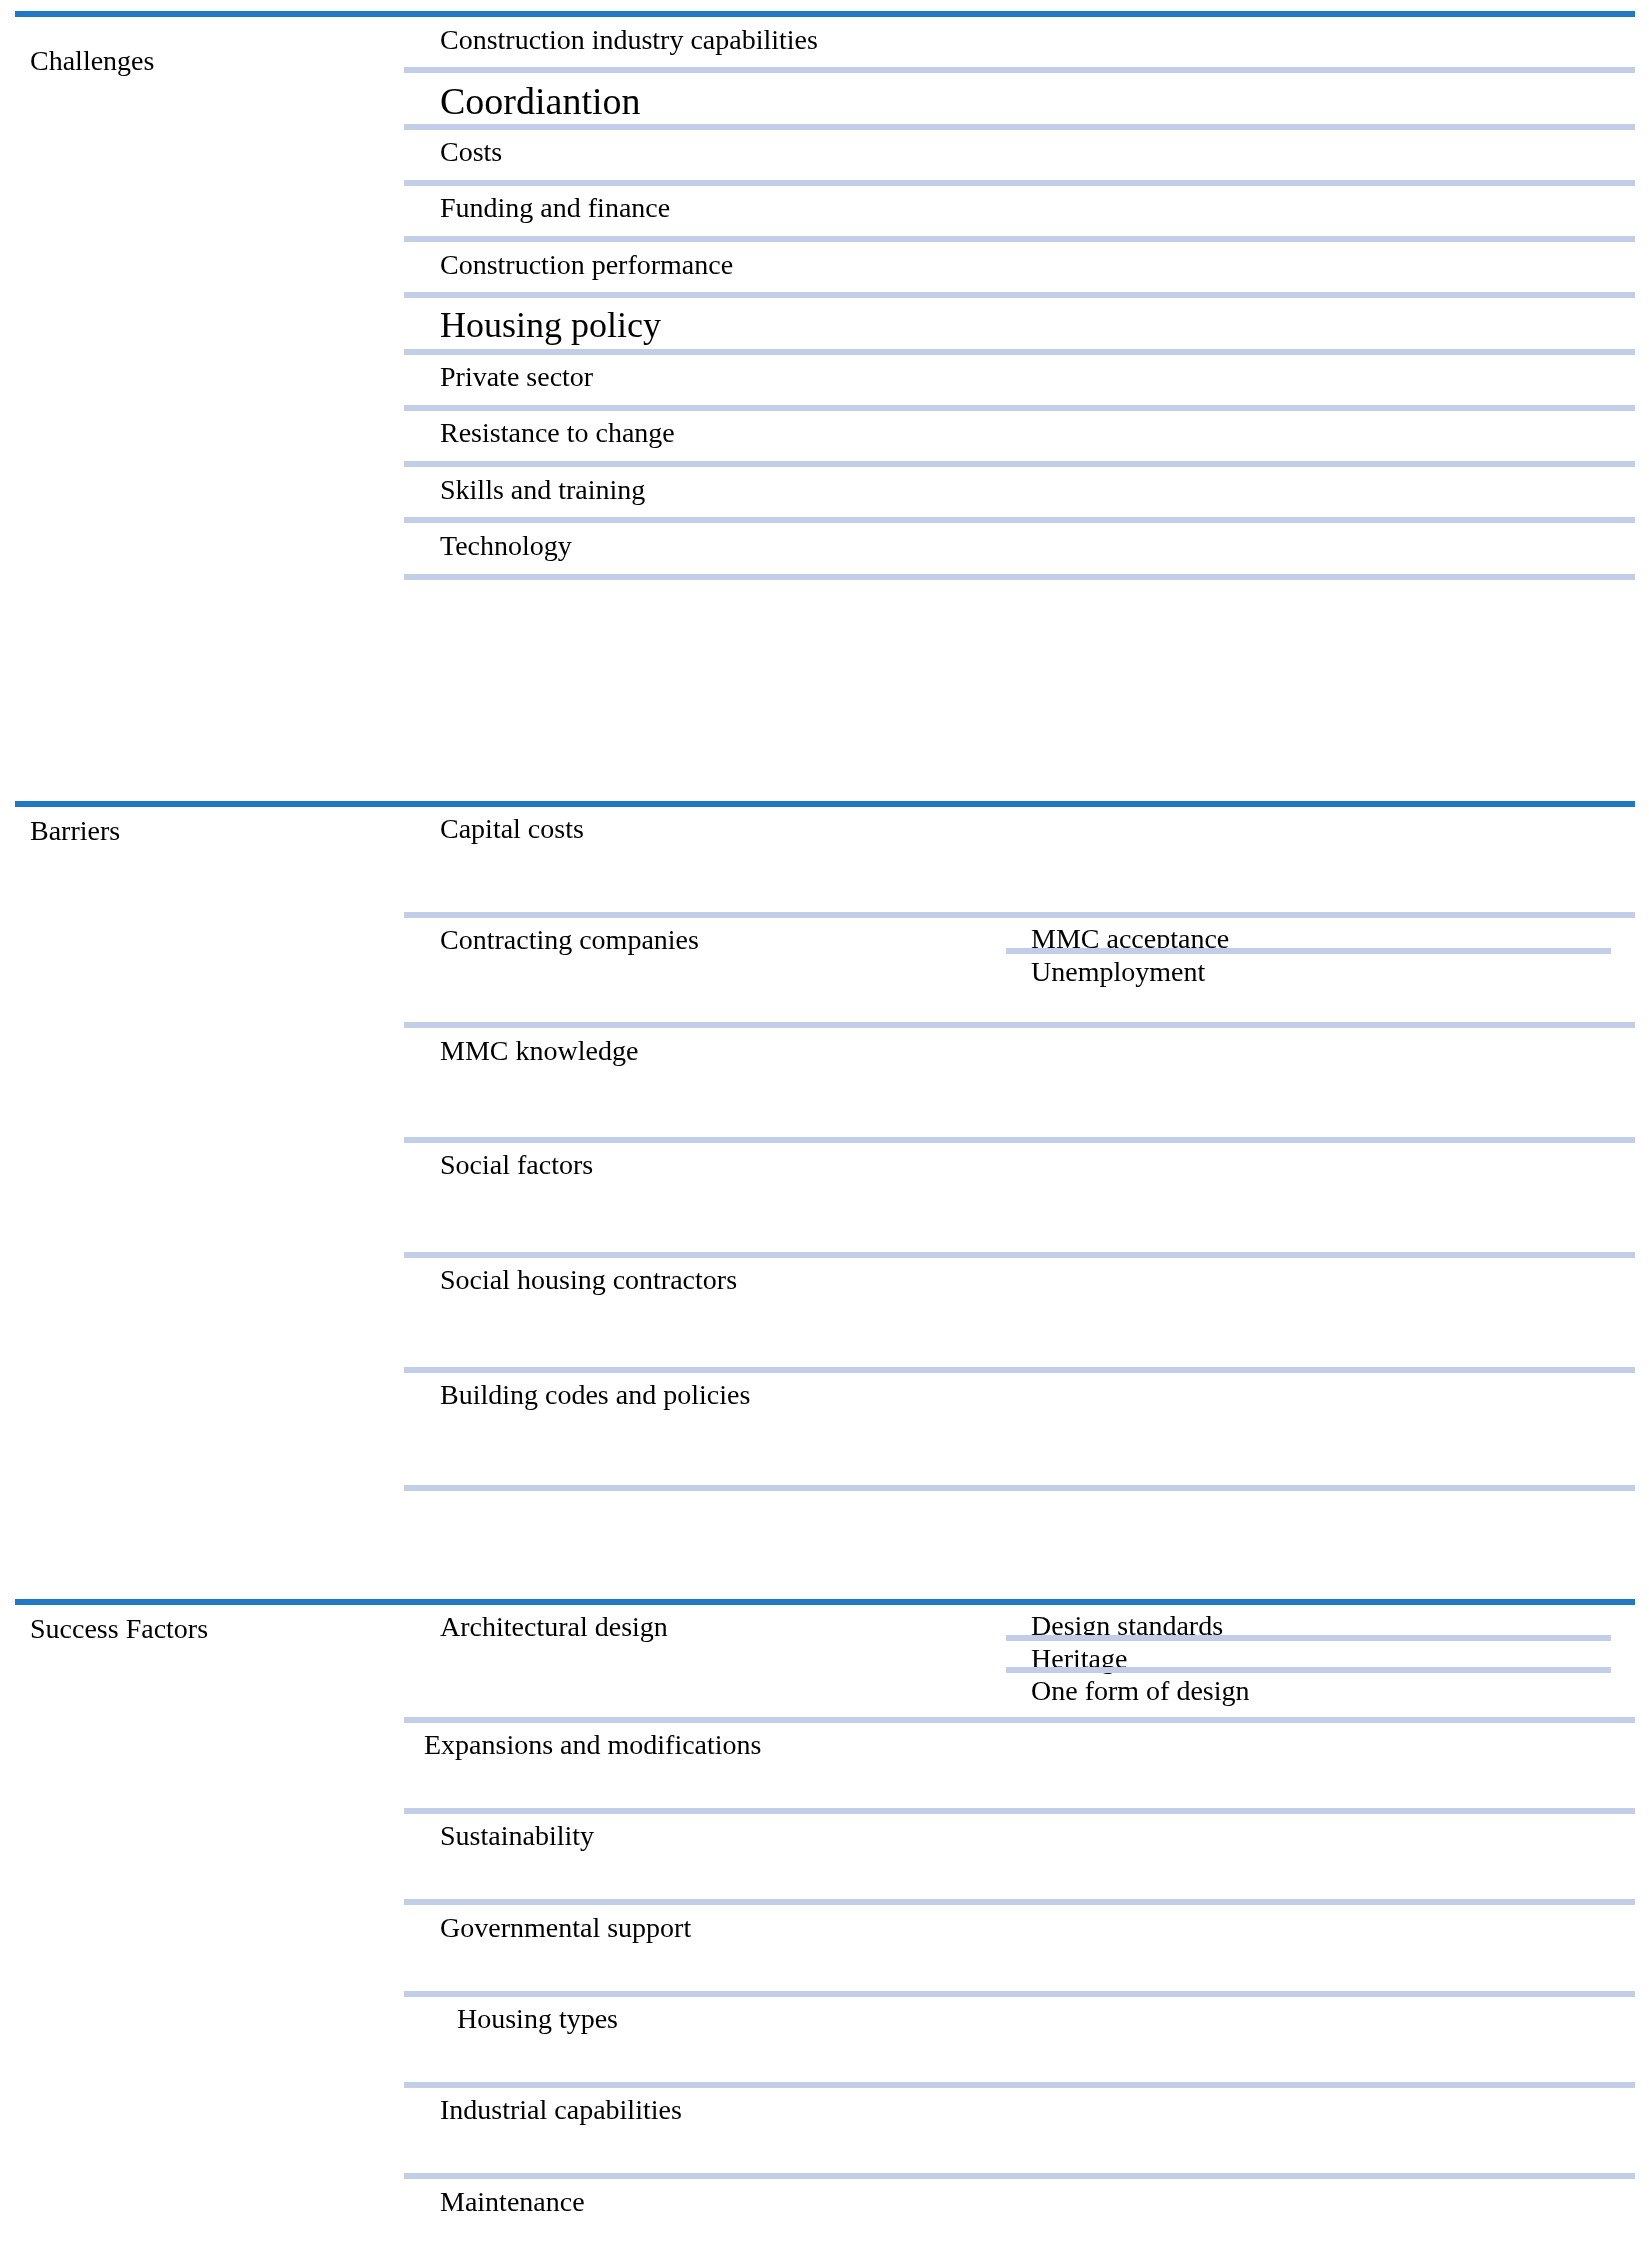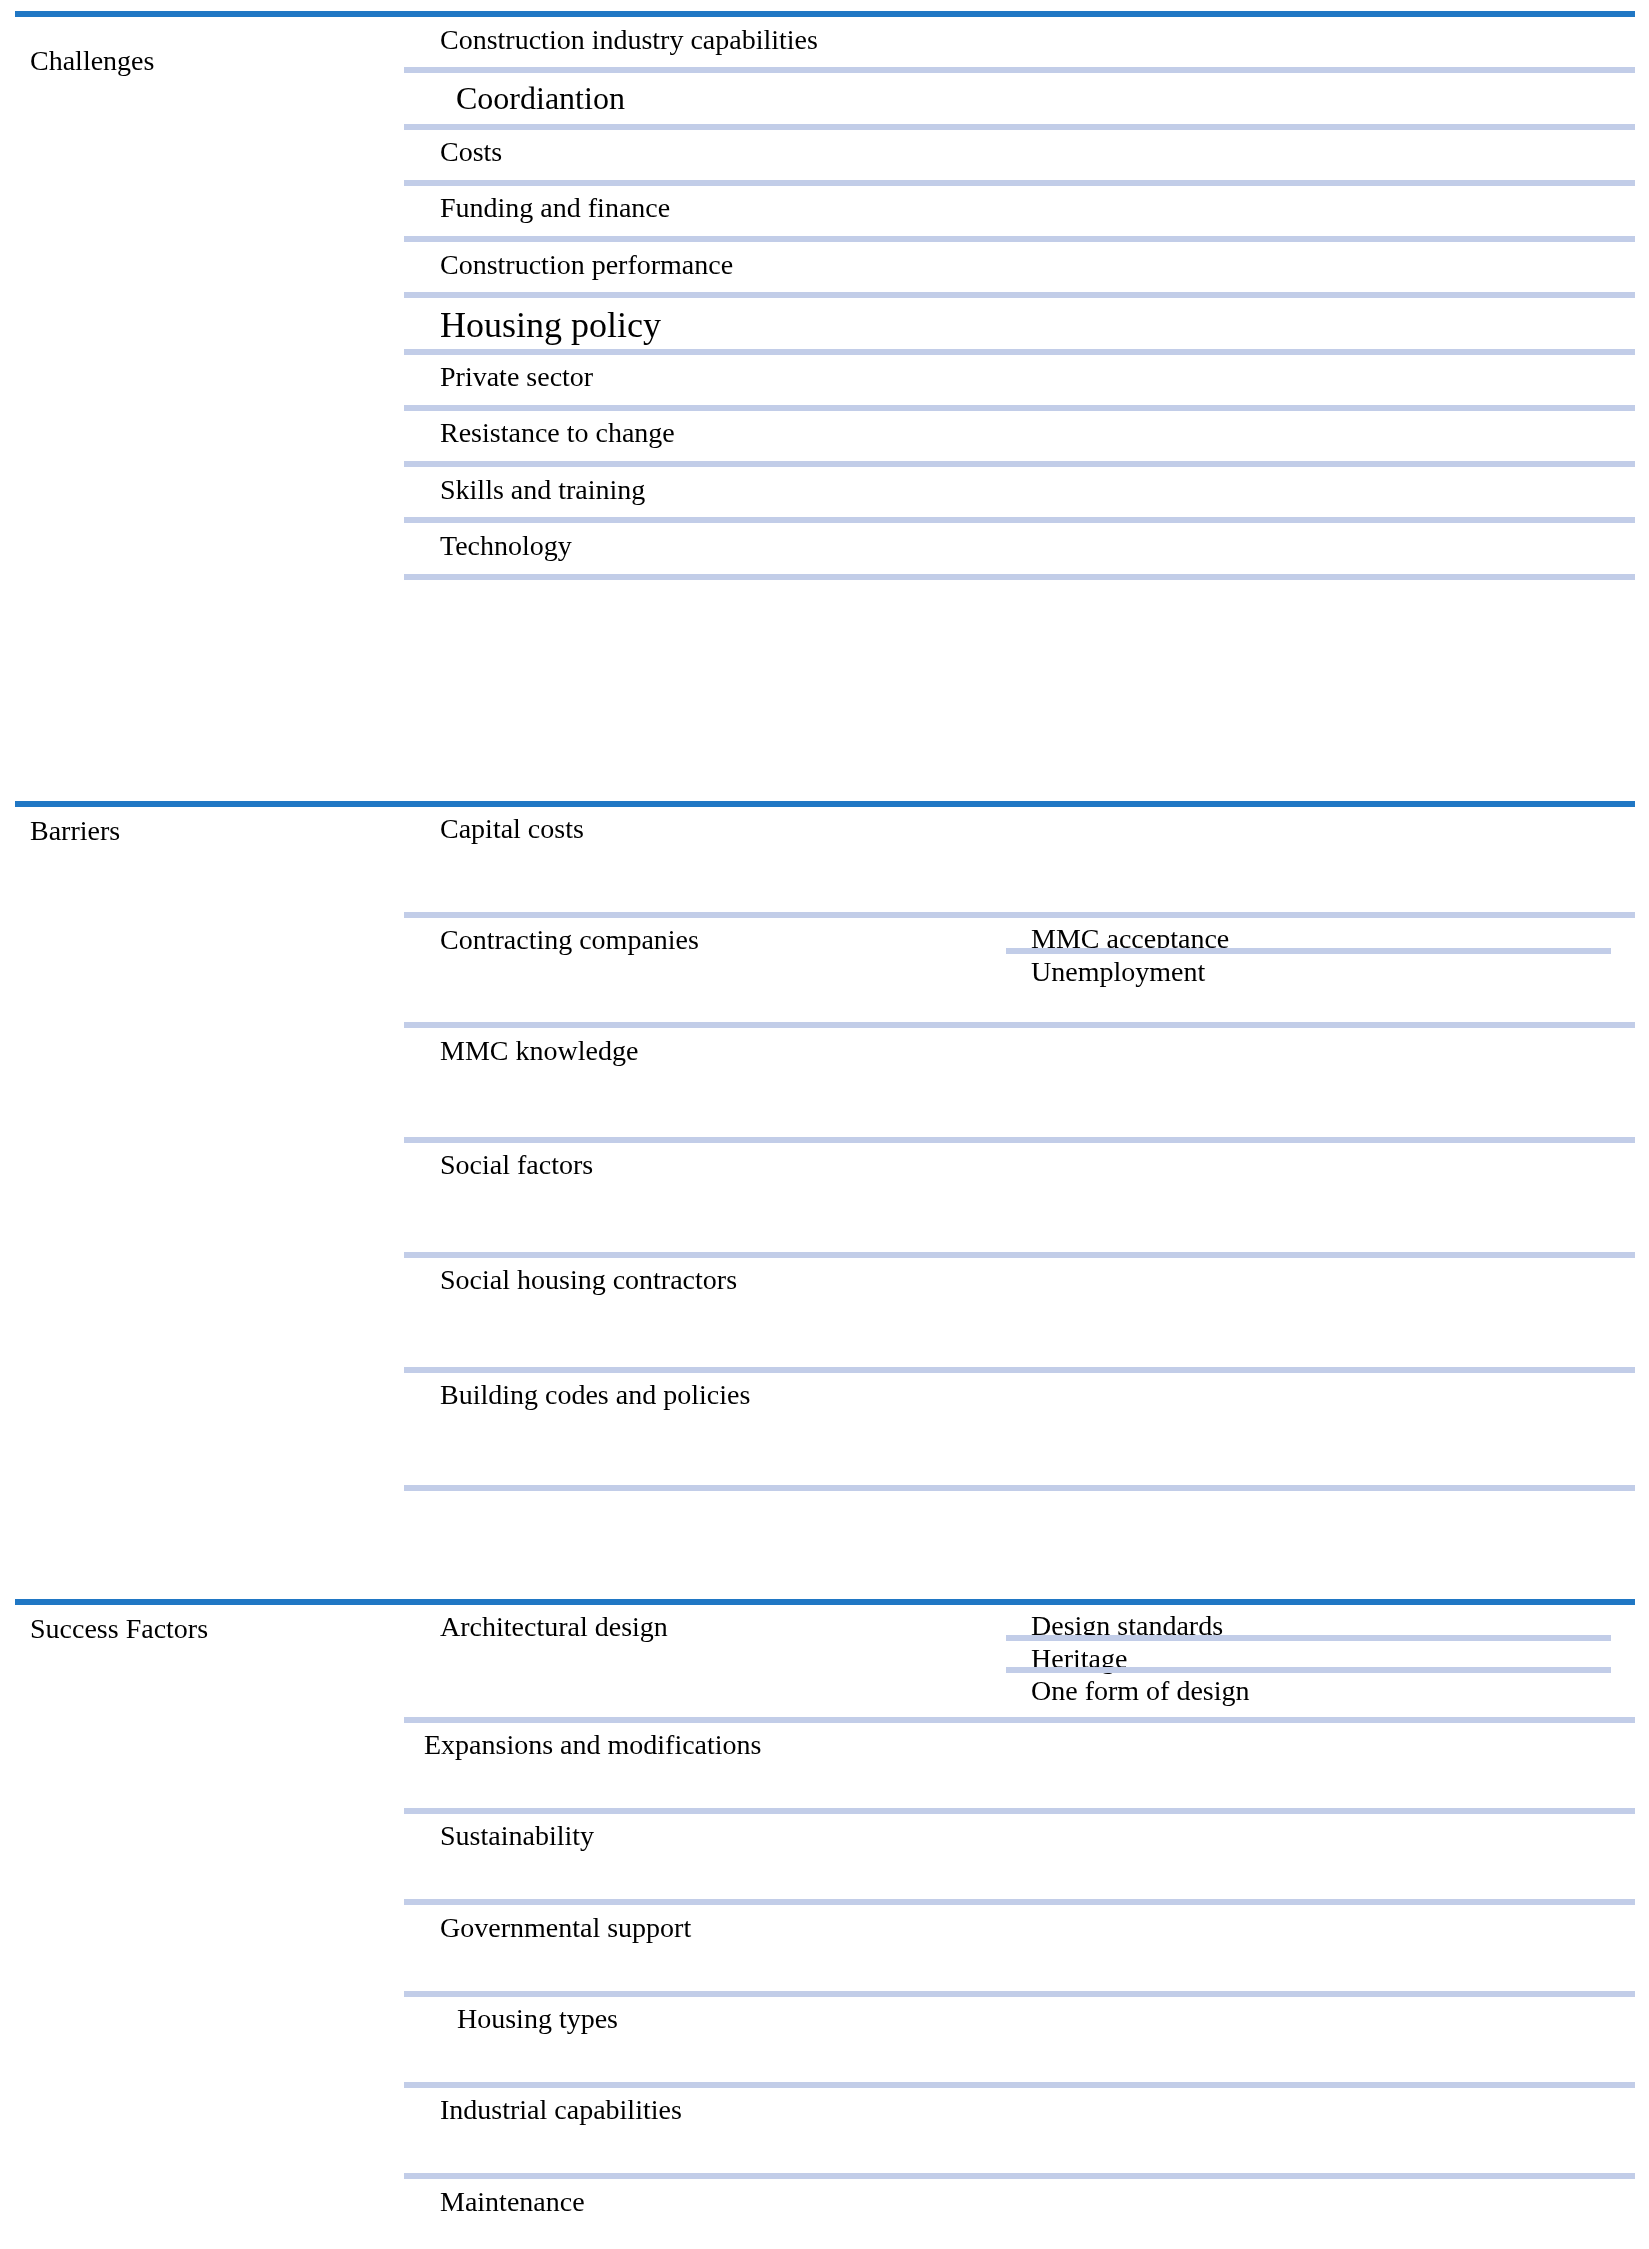--- a/index.html
+++ b/index.html
@@ -34,21 +34,21 @@
   }
 </style>
 </head>
 <body>
 
 <div id="table-root">
     <div style="position: absolute; left: 15px; top: 11.2px; width: 1620px; height: 6.3px; background: rgb(32, 119, 196);"></div>
     <div class="cat-label" style="top: 27px; margin-top: 20px;">Challenges</div>
     <div style="position: absolute; left: 440px; top: 26px; font-size: 28px; line-height: 1; white-space: nowrap;">Construction industry capabilities</div>
     <div style="position: absolute; left: 404px; top: 67px; width: 1231px; height: 6.3px; background: rgb(194, 205, 232);"></div>
-    <div style="position: absolute; left: 456px; top: 82px; font-size: 32px; line-height: 1; white-space: nowrap;">Coordiantion</div>
+    <div style="position: absolute; left: 440px; top: 82px; font-size: 38px; line-height: 1; white-space: nowrap;">Coordiantion</div>
     <div style="position: absolute; left: 404px; top: 124px; width: 1231px; height: 6.3px; background: rgb(194, 205, 232);"></div>
     <div style="position: absolute; left: 440px; top: 138px; font-size: 28px; line-height: 1; white-space: nowrap;">Costs</div>
     <div style="position: absolute; left: 404px; top: 180px; width: 1231px; height: 6.3px; background: rgb(194, 205, 232);"></div>
     <div style="position: absolute; left: 440px; top: 194px; font-size: 28px; line-height: 1; white-space: nowrap;">Funding and finance</div>
     <div style="position: absolute; left: 404px; top: 236px; width: 1231px; height: 6.3px; background: rgb(194, 205, 232);"></div>
     <div style="position: absolute; left: 440px; top: 251px; font-size: 28px; line-height: 1; white-space: nowrap;">Construction performance</div>
     <div style="position: absolute; left: 404px; top: 292px; width: 1231px; height: 6.3px; background: rgb(194, 205, 232);"></div>
     <div style="position: absolute; left: 440px; top: 307px; font-size: 36px; line-height: 1; white-space: nowrap;">Housing policy</div>
     <div style="position: absolute; left: 404px; top: 349px; width: 1231px; height: 6.3px; background: rgb(194, 205, 232);"></div>
     <div style="position: absolute; left: 440px; top: 363px; font-size: 28px; line-height: 1; white-space: nowrap;">Private sector</div>

